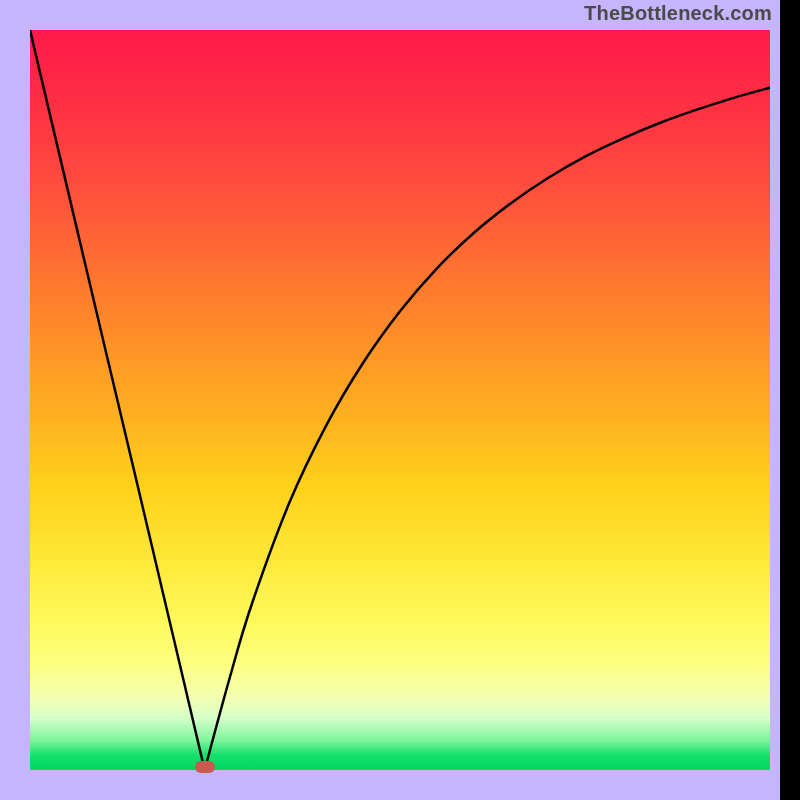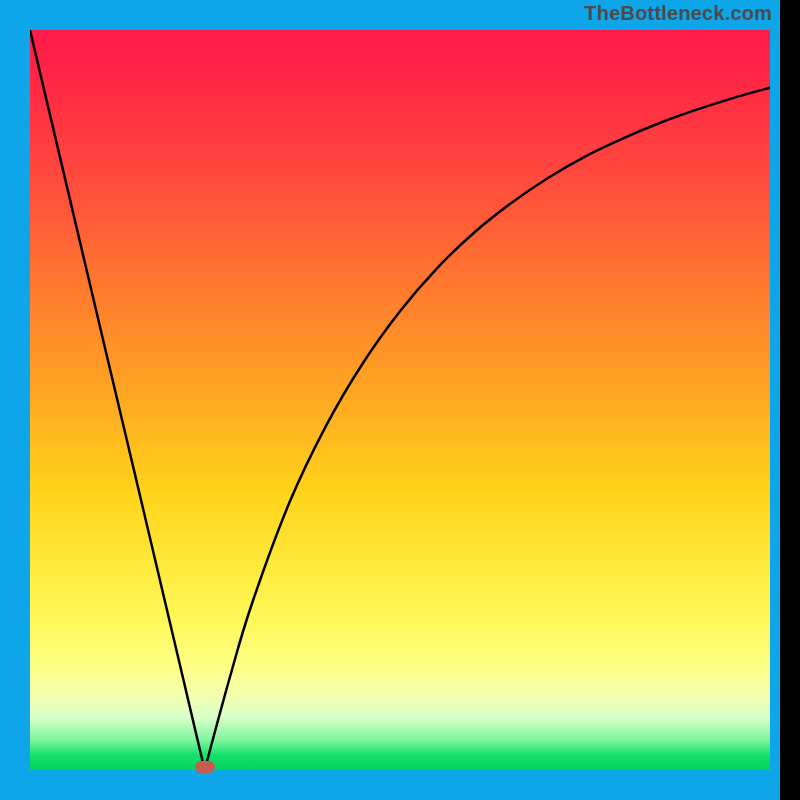--- a/index.html
+++ b/index.html
@@ -8,21 +8,21 @@
     width: 800px;
     height: 800px;
     background: #000;
     font-family: Arial, Helvetica, sans-serif;
     overflow: hidden;
   }
   .frame {
     position: relative;
     width: 780px;
     height: 800px;
-    background: #0ea5e9;
+    background: #c4b5fd;
   }
   .attribution {
     position: absolute;
     top: 2px;
     right: 8px;
     color: #4a4a4a;
     font-size: 20px;
     font-weight: 600;
     letter-spacing: 0.2px;
     user-select: none;

